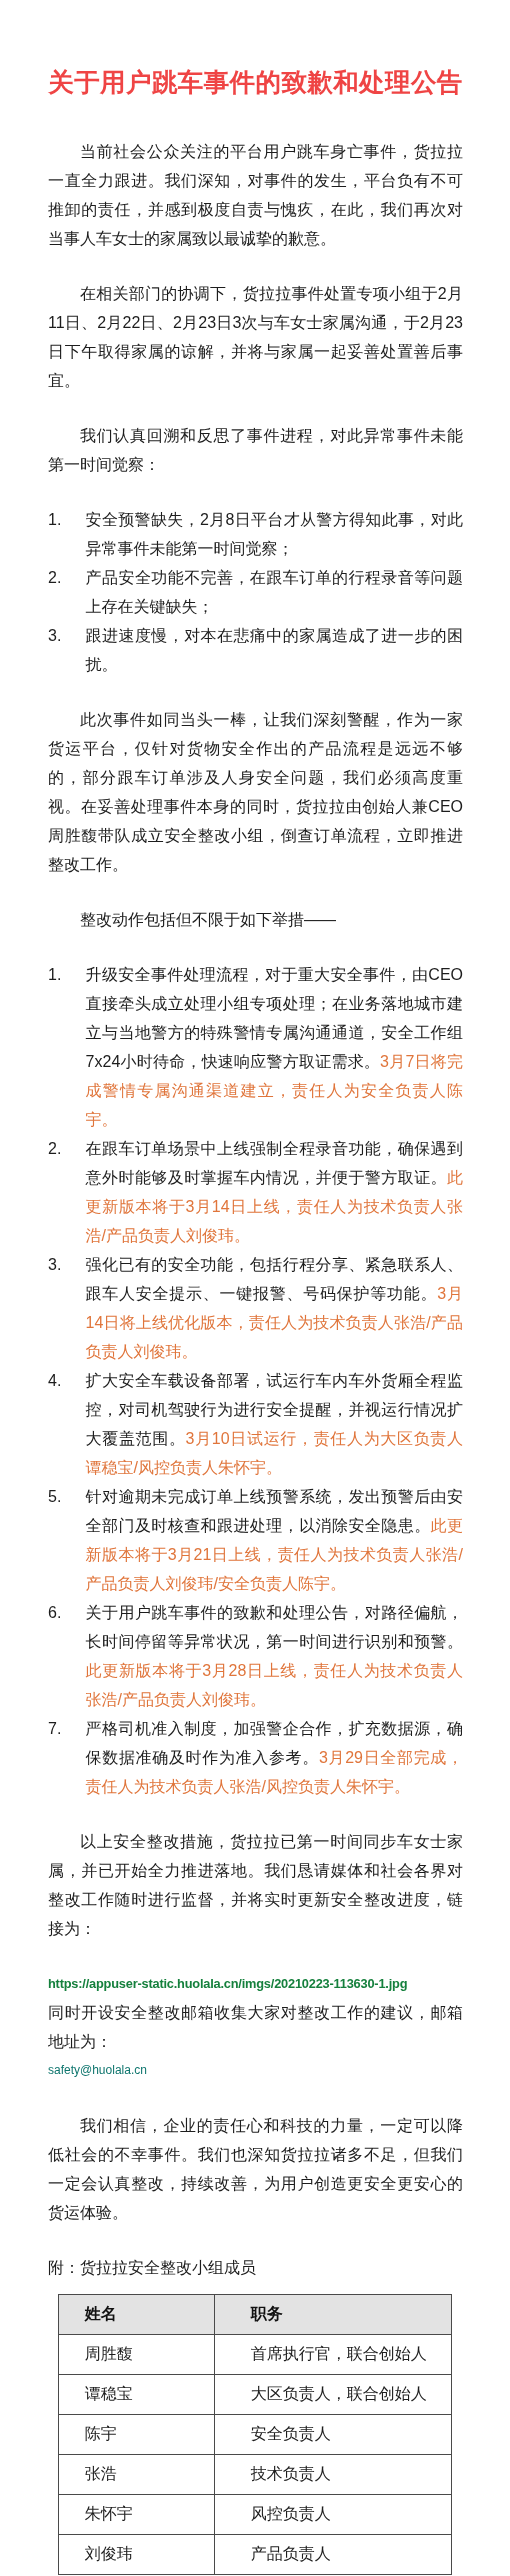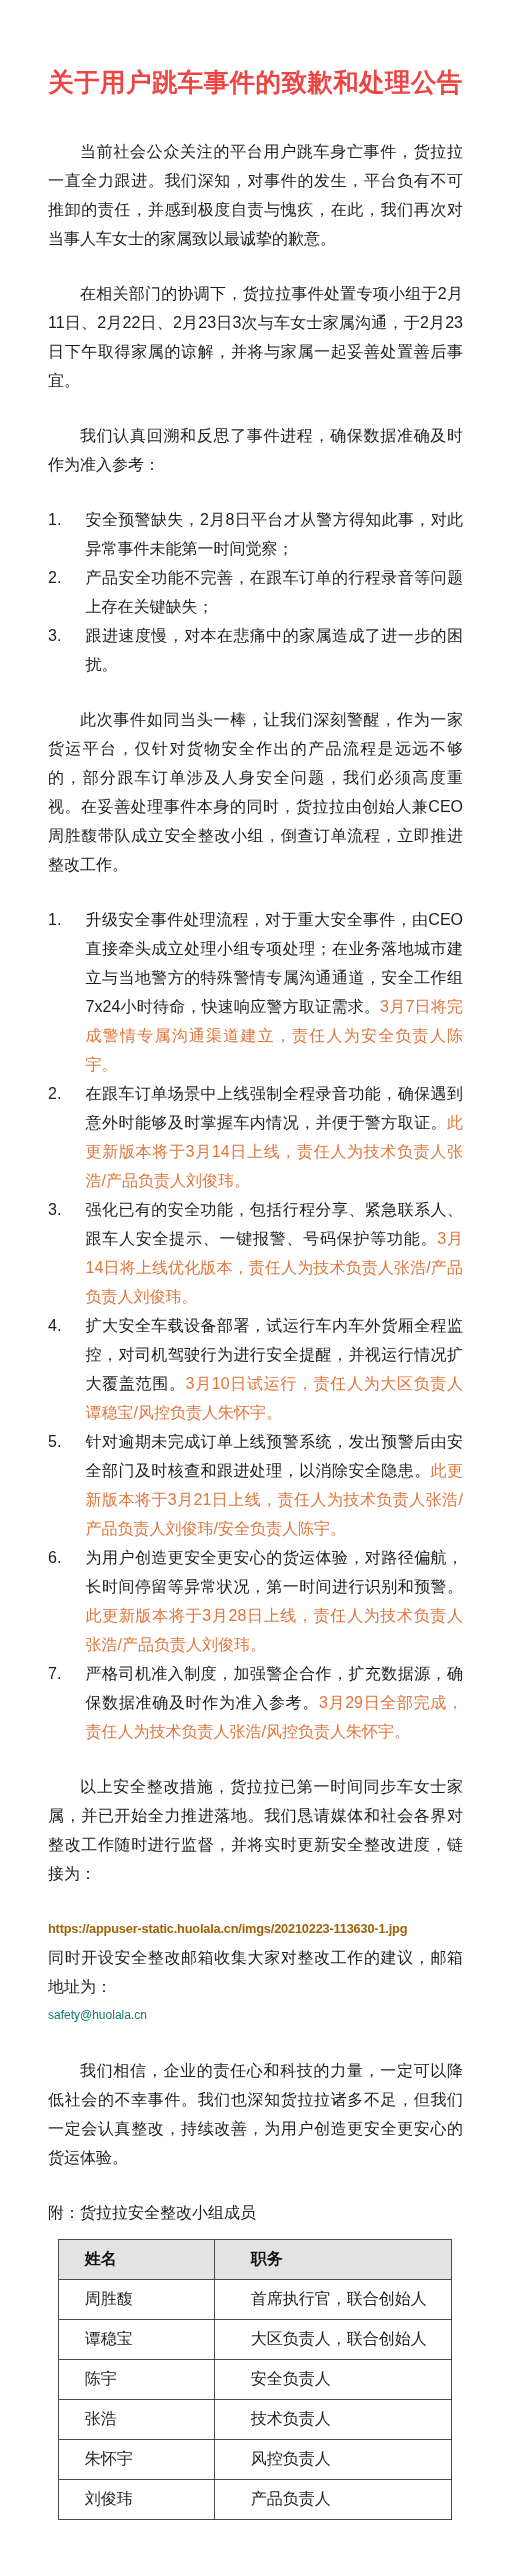--- a/index.html
+++ b/index.html
@@ -54,21 +54,21 @@
     text-align: justify;
   }
   .accent {
     color: #E0753B;
   }
   .link-line {
     font-size: 12.8px;
     font-weight: bold;
     line-height: 29px;
     margin: 0;
-    color: #a16207;
+    color: #15803d;
     letter-spacing: -0.2px;
     word-break: break-all;
   }
   .email-line {
     font-size: 12px;
     font-weight: normal;
     line-height: 29px;
     margin: 0 0 26px 0;
     color: #0f766e;
   }
@@ -101,21 +101,21 @@
 </style>
 </head>
 <body>
 
 <div class="page">
 
   <h1 class="doc-title">关于用户跳车事件的致歉和处理公告</h1>
 
   <p class="para">当前社会公众关注的平台用户跳车身亡事件，货拉拉一直全力跟进。我们深知，对事件的发生，平台负有不可推卸的责任，并感到极度自责与愧疚，在此，我们再次对当事人车女士的家属致以最诚挚的歉意。</p>
   <p class="para">在相关部门的协调下，货拉拉事件处置专项小组于2月11日、2月22日、2月23日3次与车女士家属沟通，于2月23日下午取得家属的谅解，并将与家属一起妥善处置善后事宜。</p>
-  <p class="para">我们认真回溯和反思了事件进程，确保数据准确及时作为准入参考：</p>
+  <p class="para">我们认真回溯和反思了事件进程，对此异常事件未能第一时间觉察：</p>
 
   <div class="list">
     <div class="list-item">
       <span class="num">1.</span>
         <span class="gap"></span>
       <span class="txt">安全预警缺失，2月8日平台才从警方得知此事，对此异常事件未能第一时间觉察；</span>
     </div>
     <div class="list-item">
       <span class="num">2.</span>
         <span class="gap"></span>
@@ -123,20 +123,21 @@
     </div>
     <div class="list-item">
       <span class="num">3.</span>
         <span class="gap"></span>
       <span class="txt">跟进速度慢，对本在悲痛中的家属造成了进一步的困扰。</span>
     </div>
   </div>
 
   <p class="para">此次事件如同当头一棒，让我们深刻警醒，作为一家货运平台，仅针对货物安全作出的产品流程是远远不够的，部分跟车订单涉及人身安全问题，我们必须高度重视。在妥善处理事件本身的同时，货拉拉由创始人兼CEO周胜馥带队成立安全整改小组，倒查订单流程，立即推进整改工作。</p>
 
+  <p class="para">整改动作包括但不限于如下举措——</p>
 
   <div class="list">
 
     <div class="list-item">
       <span class="num">1.</span>
         <span class="gap"></span>
       <span class="txt"><span>升级安全事件处理流程，对于重大安全事件，由CEO直接牵头成立处理小组专项处理；在业务落地城市建立与当地警方的特殊警情专属沟通通道，安全工作组7x24小时待命，快速响应警方取证需求。</span><span class="accent">3月7日将完成警情专属沟通渠道建立，责任人为安全负责人陈宇。</span></span>
     </div>
 
     <div class="list-item">
@@ -159,21 +160,21 @@
 
     <div class="list-item">
       <span class="num">5.</span>
         <span class="gap"></span>
       <span class="txt"><span>针对逾期未完成订单上线预警系统，发出预警后由安全部门及时核查和跟进处理，以消除安全隐患。</span><span class="accent">此更新版本将于3月21日上线，责任人为技术负责人张浩/产品负责人刘俊玮/安全负责人陈宇。</span></span>
     </div>
 
     <div class="list-item">
       <span class="num">6.</span>
         <span class="gap"></span>
-      <span class="txt"><span>为用户创造更安全更安心的货运体验，对路径偏航，长时间停留等异常状况，第一时间进行识别和预警。</span><span class="accent">此更新版本将于3月28日上线，责任人为技术负责人张浩/产品负责人刘俊玮。</span></span>
+      <span class="txt"><span>关于用户跳车事件的致歉和处理公告，对路径偏航，长时间停留等异常状况，第一时间进行识别和预警。</span><span class="accent">此更新版本将于3月28日上线，责任人为技术负责人张浩/产品负责人刘俊玮。</span></span>
     </div>
 
     <div class="list-item">
       <span class="num">7.</span>
         <span class="gap"></span>
       <span class="txt"><span>严格司机准入制度，加强警企合作，扩充数据源，确保数据准确及时作为准入参考。</span><span class="accent">3月29日全部完成，责任人为技术负责人张浩/风控负责人朱怀宇。</span></span>
     </div>
 
   </div>
 

